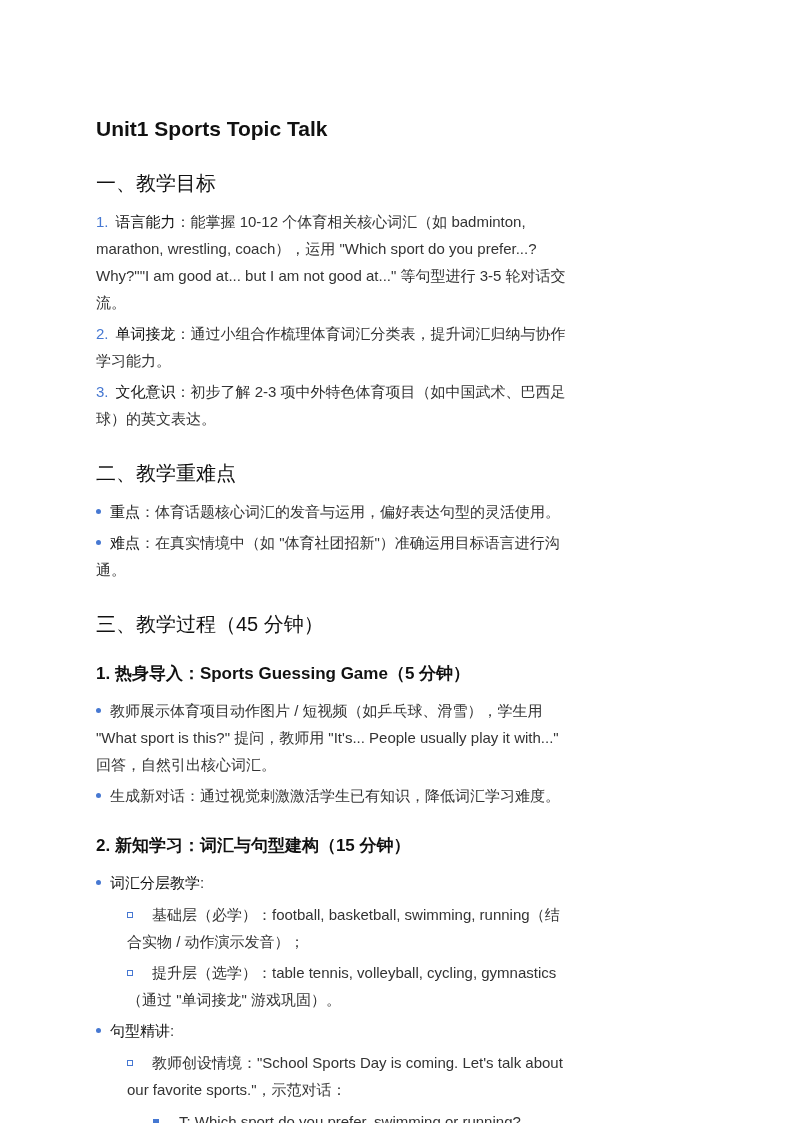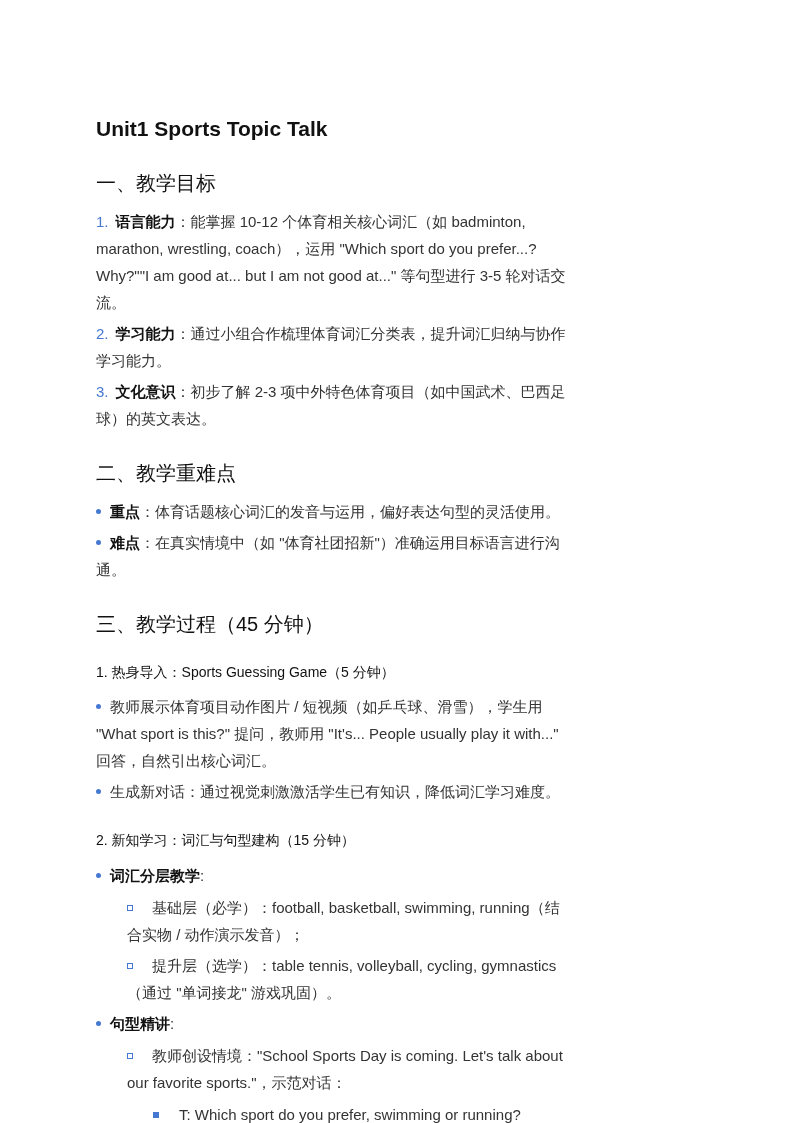--- a/index.html
+++ b/index.html
@@ -8,25 +8,25 @@
   body { font-family: "Liberation Sans", "DejaVu Sans", sans-serif; }
   .page {
     width: 668px; height: 1123px;
     padding: 115px 96px 0 96px;
     background: #ffffff;
     color: var(--body);
     overflow: hidden;
   }
   h1 { font-size: 21px; line-height: 1.3; font-weight: 700; color: var(--heading); margin: 0 0 28px 0; }
   h2 { font-size: 20px; line-height: 1.3; font-weight: 400; color: var(--heading); margin: 28px 0 12px 0; }
-  h3 { font-size: 14px; line-height: 1.3; font-weight: 400; color: var(--heading); margin: 26px 0 12px 0; }
+  h3 { font-size: 17px; line-height: 1.3; font-weight: 700; color: var(--heading); margin: 26px 0 12px 0; }
   .olist, .ulist { margin: 0 0 2px 0; }
   .oli, .uli { font-size: 15px; line-height: 27px; margin: 0 0 4px 0; color: var(--body); }
   .num { color: var(--accent); margin-right: 7px; }
-  .b { font-weight: 700; color: var(--heading); }
+  .b { font-weight: 400; color: var(--heading); }
   .dot {
     display: inline-block; width: 5px; height: 5px; border-radius: 50%;
     background: var(--accent); margin-right: 9px; vertical-align: 3px;
   }
   .sq-o {
     display: inline-block; width: 6px; height: 6px;
     border: 1.5px solid var(--accent); margin-right: 19px; vertical-align: 2px;
   }
   .sq-f {
     display: inline-block; width: 6px; height: 6px;
@@ -38,21 +38,21 @@
 </head>
 <body>
 
 <div class="page">
 
   <h1>Unit1 Sports Topic Talk</h1>
 
   <h2>一、教学目标</h2>
   <div class="olist">
     <div class="oli"><span class="num">1.</span><span class="b">语言能力</span><span>：能掌握 10-12 个体育相关核心词汇（如 badminton, marathon, wrestling, coach），运用 "Which sport do you prefer...? Why?""I am good at... but I am not good at..." 等句型进行 3-5 轮对话交流。</span></div>
-    <div class="oli"><span class="num">2.</span><span class="b">学习能力</span><span>：通过小组合作梳理体育词汇分类表，提升词汇归纳与协作学习能力。</span></div>
+    <div class="oli"><span class="num">2.</span><span class="b">单词接龙</span><span>：通过小组合作梳理体育词汇分类表，提升词汇归纳与协作学习能力。</span></div>
     <div class="oli"><span class="num">3.</span><span class="b">文化意识</span><span>：初步了解 2-3 项中外特色体育项目（如中国武术、巴西足球）的英文表达。</span></div>
   </div>
 
   <h2>二、教学重难点</h2>
   <div class="ulist">
     <div class="uli"><span class="dot"></span><span class="b">重点</span><span>：体育话题核心词汇的发音与运用，偏好表达句型的灵活使用。</span></div>
     <div class="uli"><span class="dot"></span><span class="b">难点</span><span>：在真实情境中（如 "体育社团招新"）准确运用目标语言进行沟通。</span></div>
   </div>
 
   <h2>三、教学过程（45 分钟）</h2>

